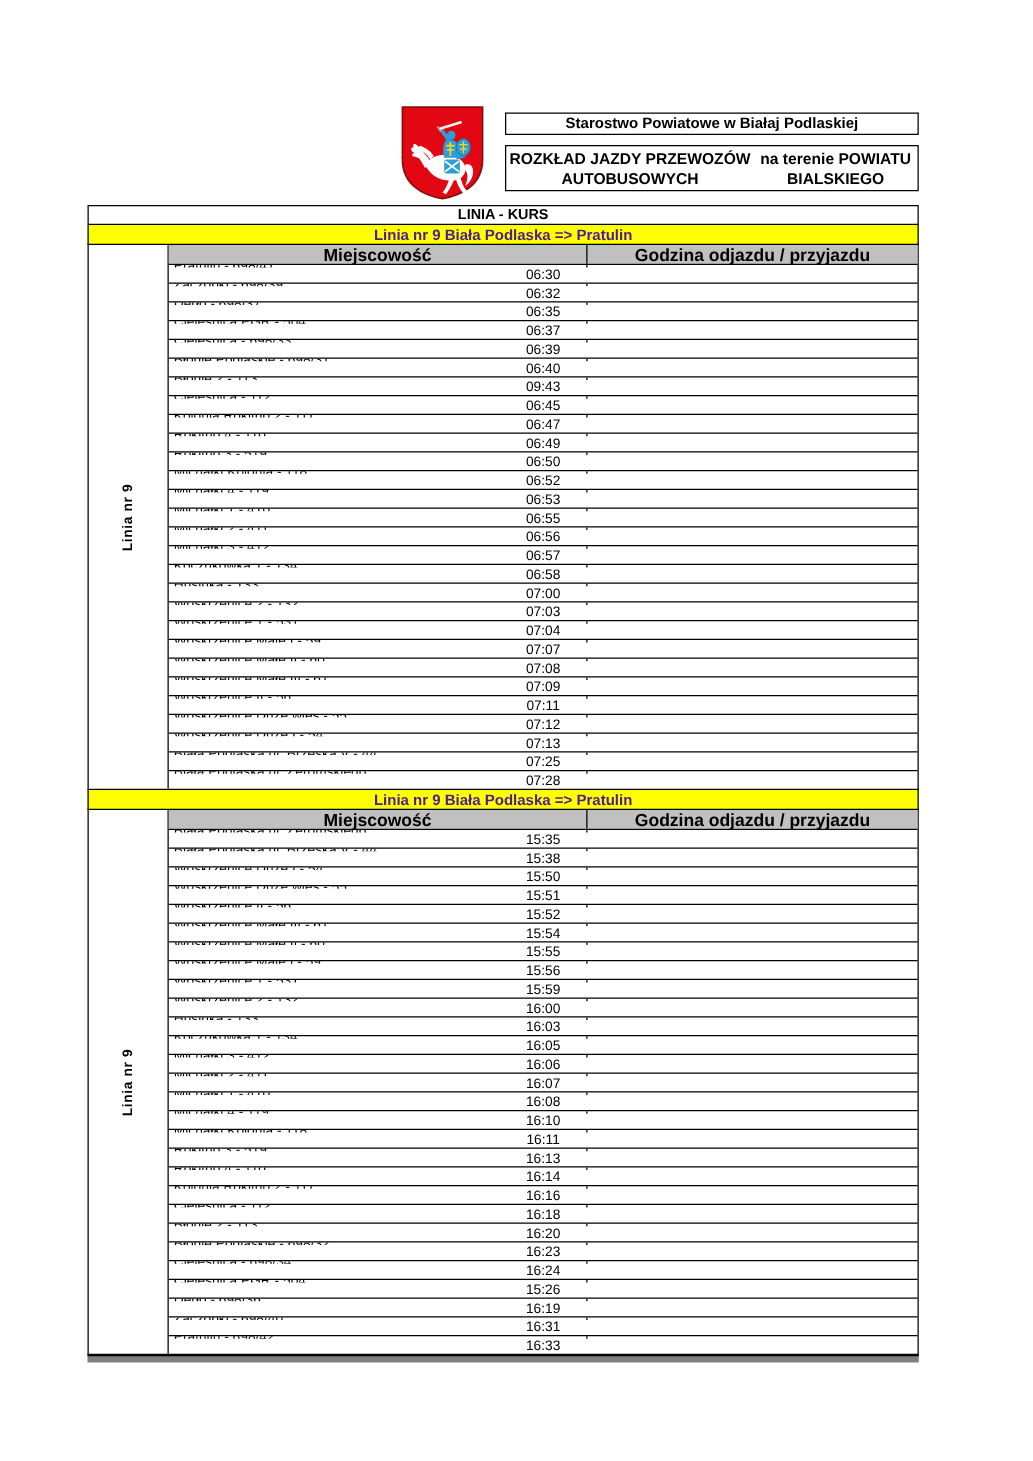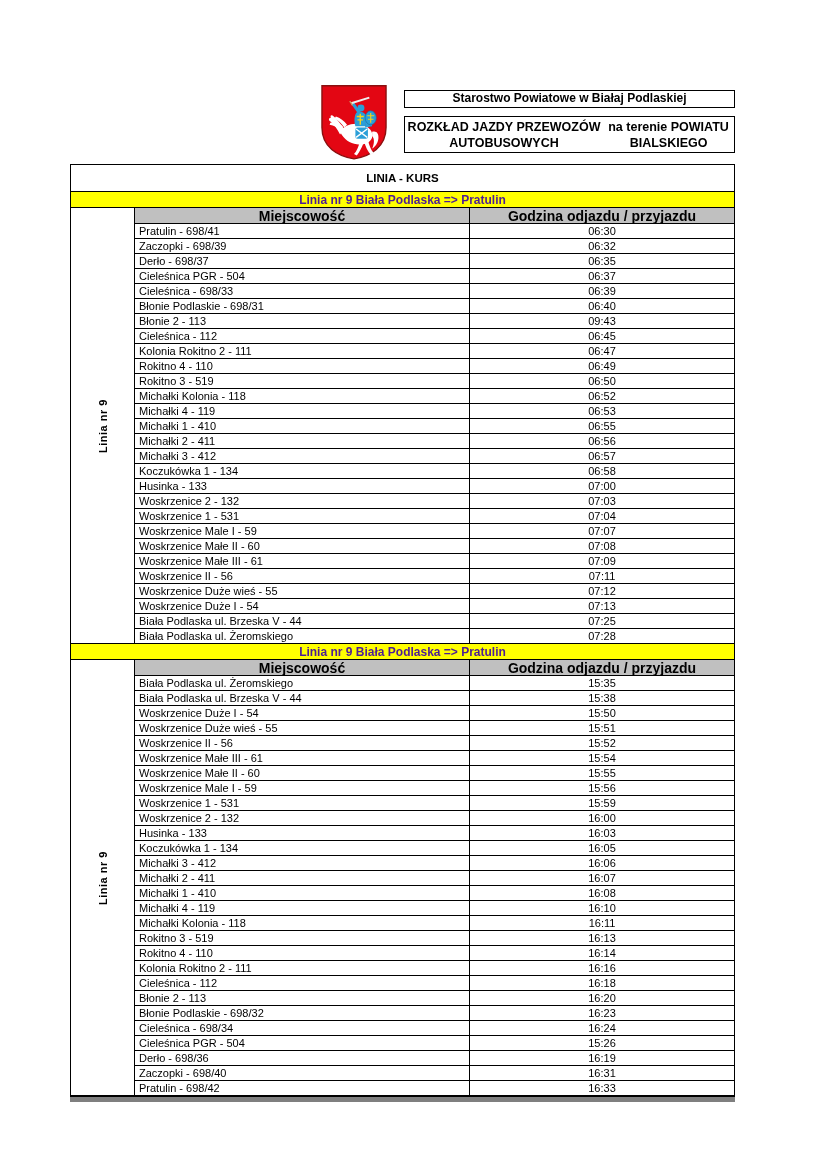--- a/index.html
+++ b/index.html
@@ -17,21 +17,21 @@
   }
   .title-box {
     position:absolute; left:404px; top:116px; width:331px; height:37px;
     border:1px solid #000; box-sizing:border-box;
     display:flex; flex-direction:row; align-items:center; justify-content:center;
     font-weight:700; font-size:12.5px; line-height:16px; text-align:center;
   }
   
   .tt { position:absolute; left:70px; top:164px; width:665px; box-sizing:border-box; }
   .linia-kurs {
-    border:1px solid #000; height:28px; box-sizing:border-box; background:#fff;
+    border:1px solid #000; height:16px; box-sizing:border-box; background:#fff;
     display:flex; align-items:center; justify-content:center;
     font-weight:700; font-size:11.5px;
   }
   .banner {
     border:1px solid #000; border-top:none; height:16px; box-sizing:border-box;
     background:#FFFF00; color:#4c1d95;
     display:flex; align-items:center; justify-content:center;
     font-weight:700; font-size:12px;
   }
   .section {
@@ -49,21 +49,21 @@
   .grid { flex:1; display:flex; flex-direction:column; }
   .ghead {
     display:flex; background:#C0C0C0; height:15px; box-sizing:border-box;
     font-weight:700; font-size:14px;
   }
   .ghead .col-place {
     width:335px; border-right:1px solid #000; box-sizing:border-box;
     display:flex; align-items:center; justify-content:center;
   }
   .ghead .col-time { flex:1; display:flex; align-items:center; justify-content:center; }
-  .trow { display:flex; height:15px; border-top:1px solid #000; box-sizing:border-box; font-size:11px; }
+  .trow { display:flex; height:15px; border-top:1px solid #000; box-sizing:border-box; font-size:11px;flex-direction:column; }
   .cell-place {
     width:335px; border-right:1px solid #000; box-sizing:border-box;
     padding-left:4px; display:flex; align-items:center; white-space:nowrap; overflow:hidden;
   }
   .cell-time { flex:1; display:flex; align-items:center; justify-content:center; }
   .bottom-bar { height:5px; background:#7f7f7f; border-top:1px solid #000; }
 </style>
 </head>
 <body>
 

